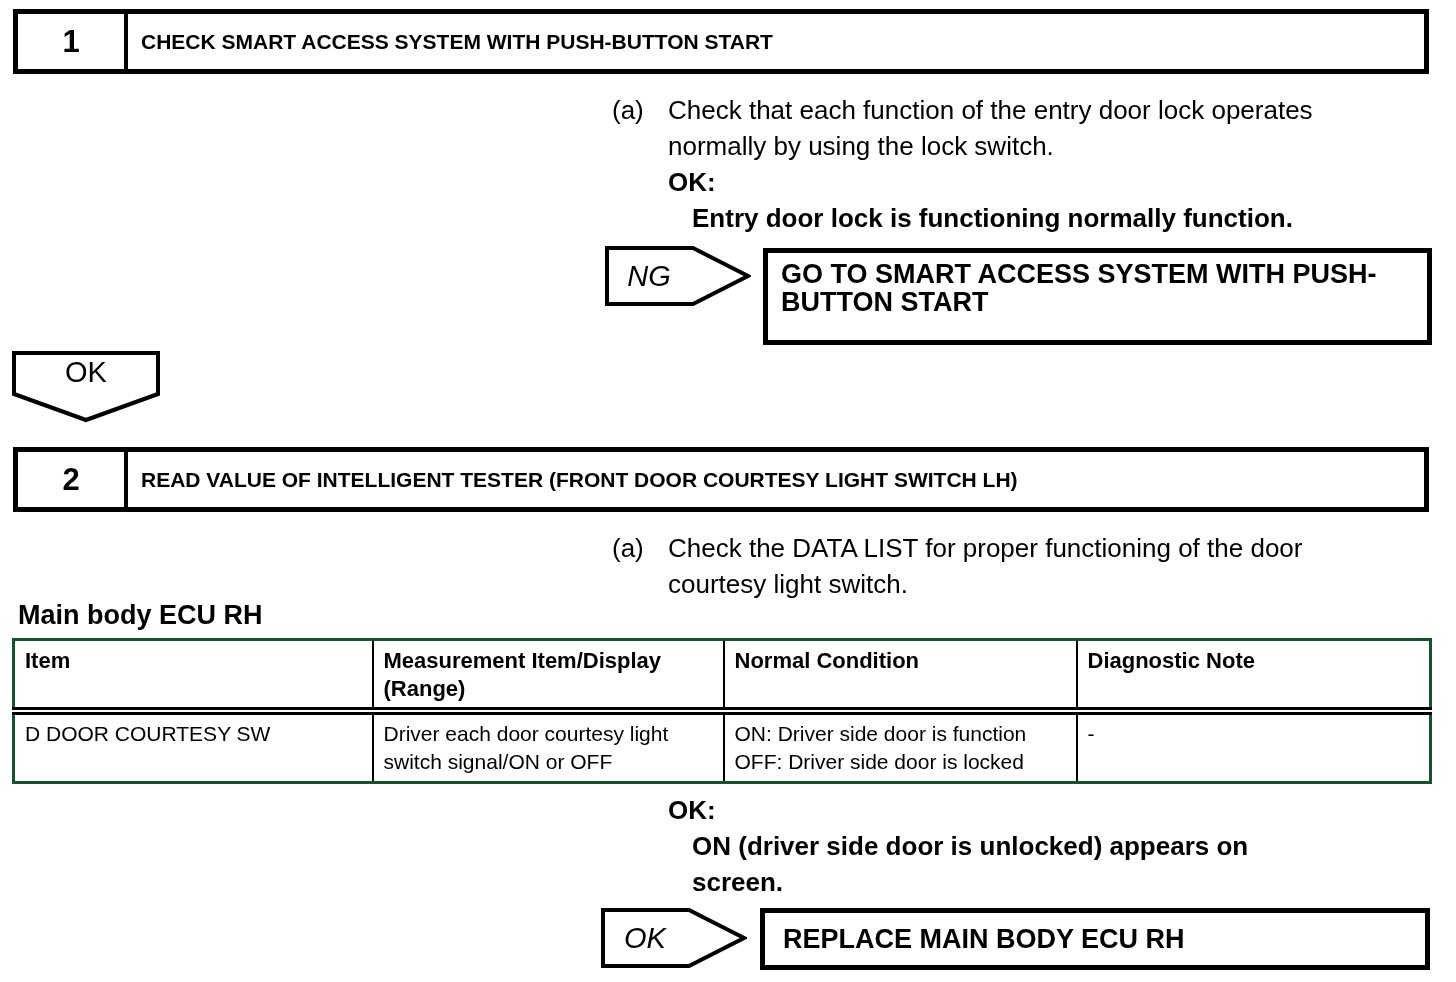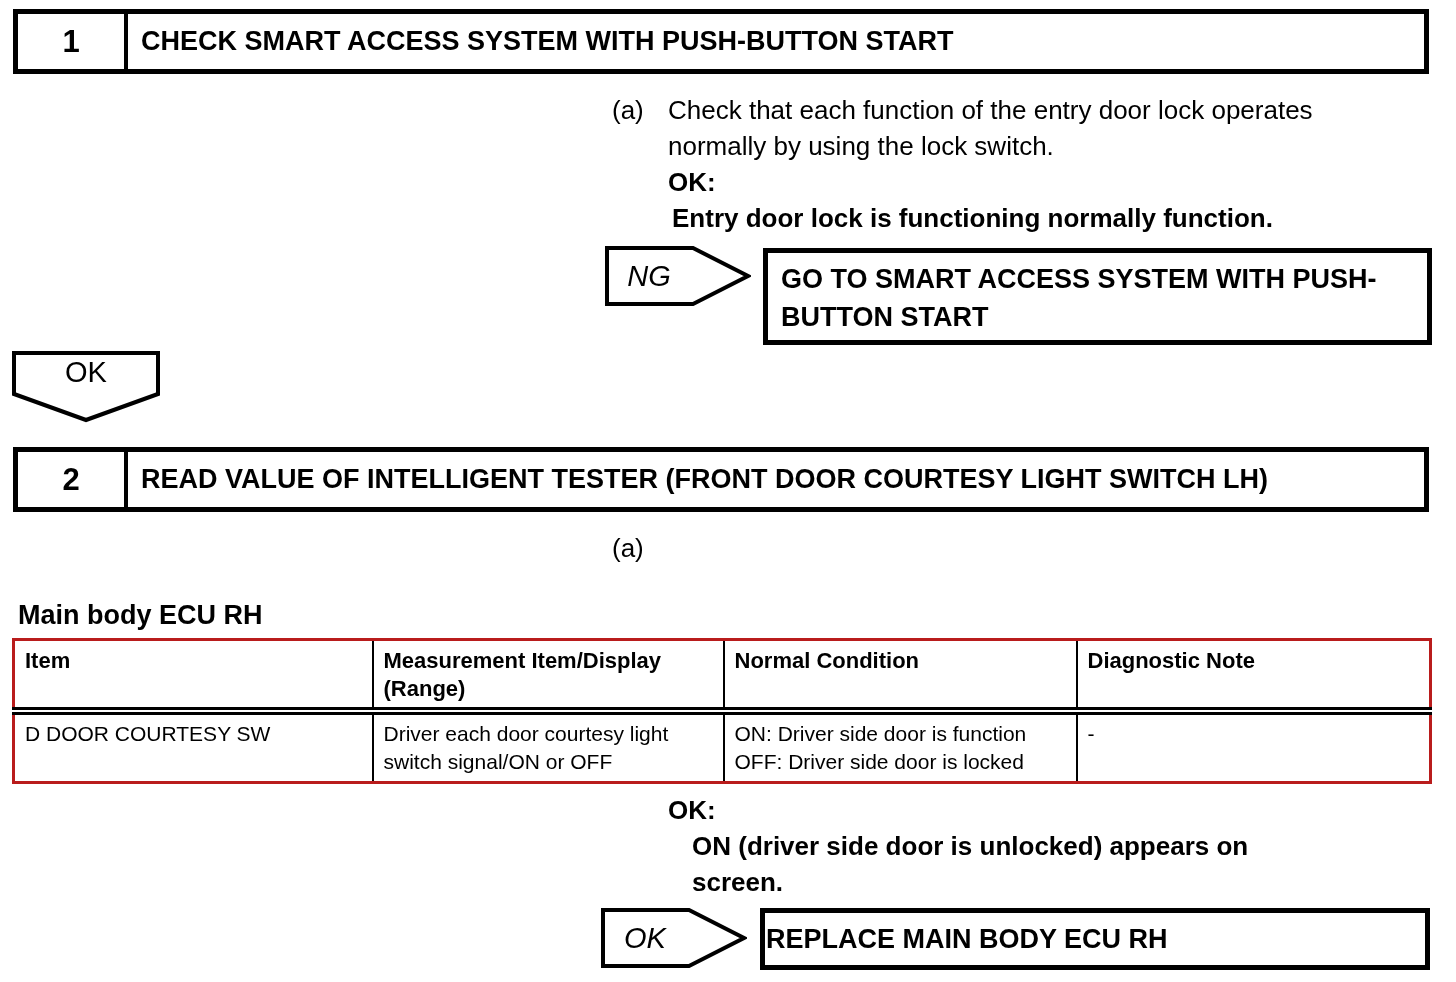--- a/index.html
+++ b/index.html
@@ -13,55 +13,55 @@
     position:absolute; left:13px; width:1416px; height:65px;
     border:5px solid #000; display:flex; background:#fff;
   }
   .step-num {
     width:110px; border-right:4px solid #000; flex:0 0 auto;
     display:flex; align-items:center; justify-content:center;
     font-weight:bold; font-size:31px;
   }
   .step-title {
     flex:1; display:flex; align-items:center; padding-left:13px;
-    font-weight:bold; font-size:27px; white-space:nowrap; overflow:hidden;
+    font-weight:bold; font-size:21px; white-space:nowrap; overflow:hidden;
   }
   
   .para { position:absolute; font-size:26px; line-height:36px; }
   .para-row { display:flex; }
   .item-marker { width:56px; flex:0 0 auto; }
   .instruction { width:720px; }
   .ok-label { margin-left:56px; font-weight:bold; }
-  .ok-condition { margin-left:60px; font-weight:bold; }
+  .ok-condition { margin-left:80px; font-weight:bold; }
   
   .connector { position:absolute; }
   .connector svg { display:block; }
   .connector-label {
     position:absolute; left:0; top:0; width:88px; height:100%;
     display:flex; align-items:center; justify-content:center; font-size:29px;font-style:italic;
   }
   .connector-label-down {
     position:absolute; left:0; top:5px; width:100%;
     display:flex; justify-content:center; font-size:29px;
   }
   
   .action-box {
     position:absolute; border:5px solid #000; background:#fff;
-    font-weight:bold; font-size:27px; line-height:38px;
+    font-weight:bold; font-size:27px; line-height:28px;
   }
   .action-box.two-line { padding:7px 40px 6px 13px; }
-  .action-box.one-line { display:flex; align-items:center; padding-left:1px; }
+  .action-box.one-line { display:flex; align-items:center; padding-left:18px; }
   
   .table-title { position:absolute; left:18px; top:600px; font-weight:bold; font-size:27px; }
   table.data-table {
     position:absolute; left:12px; top:638px; width:1417px;
     border-collapse:collapse; table-layout:fixed; background:#fff;
   }
   table.data-table, table.data-table th, table.data-table td { border:2px solid #000; }
-  table.data-table { border:3px solid #b91c1c; }
+  table.data-table { border:3px solid #14532d; }
   table.data-table th {
     border-bottom:8px double #000;
     font-weight:bold; font-size:22px; line-height:28px;
     text-align:left; vertical-align:top; padding:6px 8px 4px 10px; height:68px;
   }
   table.data-table td {
     font-size:21px; line-height:28px; text-align:left; vertical-align:top;
     padding:5px 6px 5px 10px; height:66px; white-space:pre-line;
   }
 </style>
@@ -100,20 +100,21 @@
   </div>
 
   <div class="step-box" style="top:447px;">
     <div class="step-num">2</div>
     <div class="step-title">READ VALUE OF INTELLIGENT TESTER (FRONT DOOR COURTESY LIGHT SWITCH LH)</div>
   </div>
 
   <div class="para" style="left:612px; top:530px; width:806px;">
     <div class="para-row">
       <span class="item-marker">(a)</span>
+      <div class="instruction">Check the DATA LIST for proper functioning of the door courtesy light switch.</div>
     </div>
   </div>
 
   <div class="table-title">Main body ECU RH</div>
 
   <table class="data-table">
     <colgroup>
       <col style="width:359px">
         <col style="width:351px">
         <col style="width:353px">

